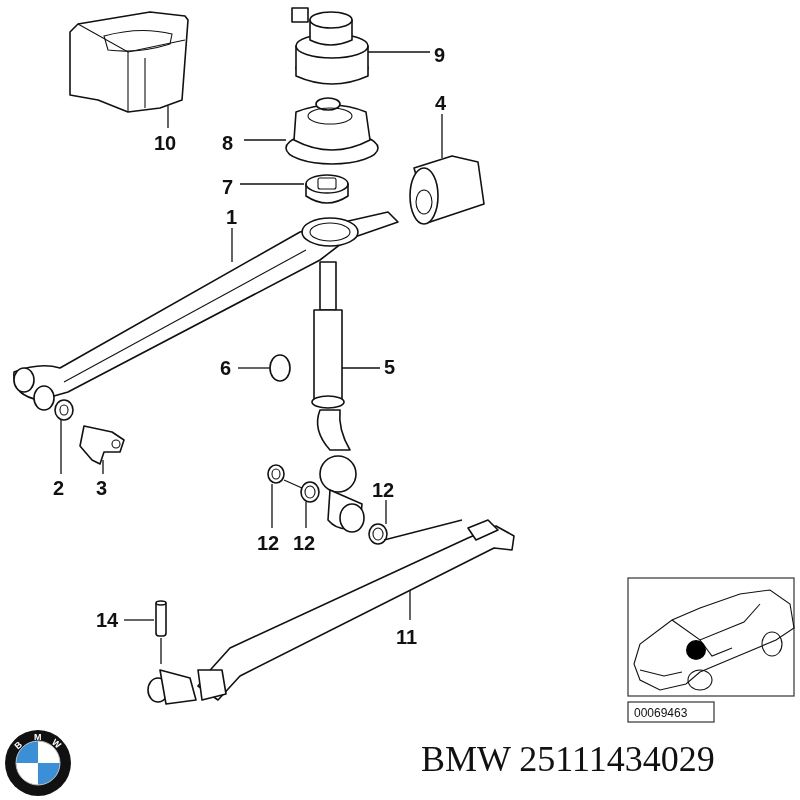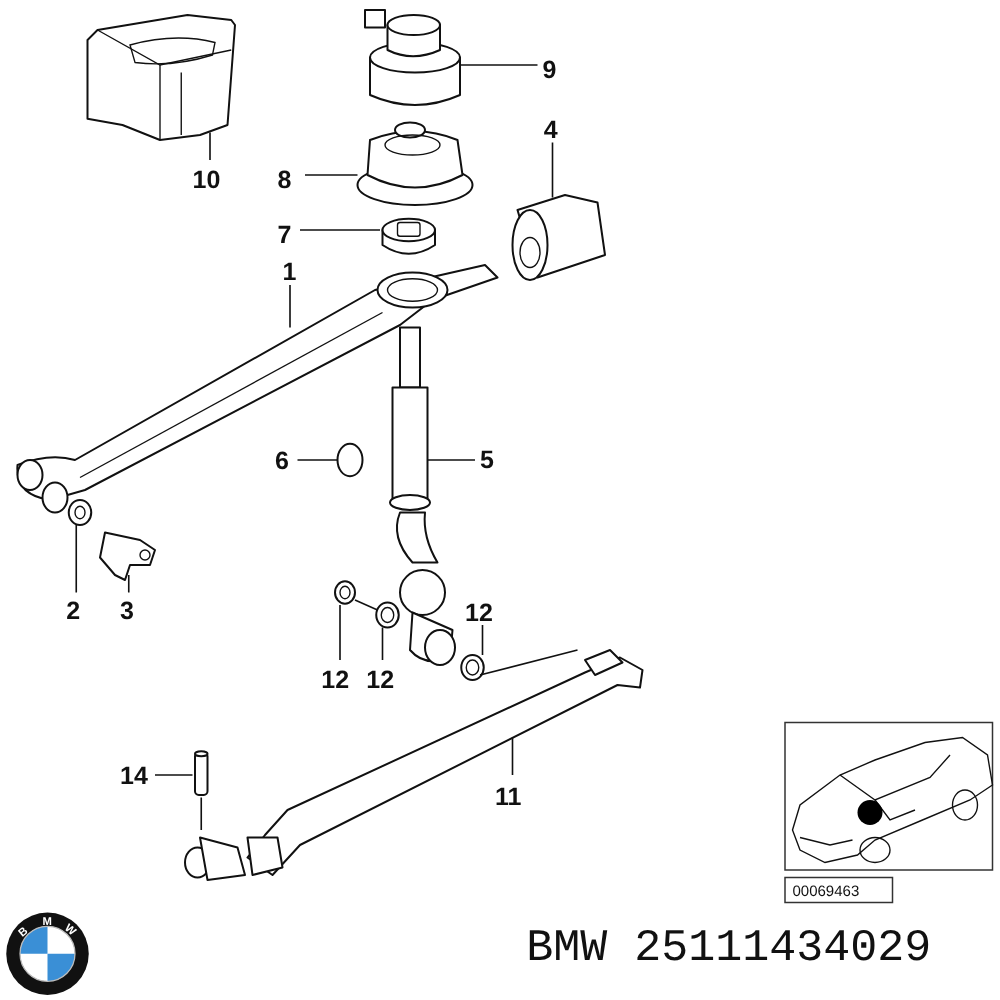--- a/index.html
+++ b/index.html
@@ -4,21 +4,21 @@
 <style>
   html, body { margin: 0; padding: 0; background: #ffffff; }
   body { width: 800px; height: 800px; position: relative; overflow: hidden; font-family: "Liberation Sans", sans-serif; }
   #diagram { position: absolute; left: 0; top: 0; width: 800px; height: 800px; }
   .part { fill: #ffffff; stroke: #111; stroke-width: 1.6; stroke-linejoin: round; stroke-linecap: round; }
   .part-thin { fill: none; stroke: #111; stroke-width: 1.1; }
   .leader { stroke: #111; stroke-width: 1.3; fill: none; }
   .callout { font-family: "Liberation Sans", sans-serif; font-weight: bold; font-size: 20px; fill: #111; }
   .inset-frame { fill: #fff; stroke: #333; stroke-width: 1.2; }
   .inset-code { font-family: "Liberation Sans", sans-serif; font-size: 12px; fill: #111; }
-  .caption { position: absolute; left: 421px; top: 738px; font-family: Liberation Mono, monospace; font-size: 36px; color: #111; letter-spacing: 0px; white-space: nowrap; }
+  .caption { position: absolute; left: 421px; top: 738px; font-family: Liberation Serif, serif; font-size: 36px; color: #111; letter-spacing: 0px; white-space: nowrap; }
   .logo { position: absolute; left: 4px; top: 729px; width: 68px; height: 68px; }
 </style>
 </head>
 <body>
 
 <svg id="diagram" viewBox="0 0 800 800">
 
   <g>
     <path class="part" d="M70 32 L78 24 L150 12 L185 16 L188 20 L182 100 L160 108 L128 112 L98 100 L70 95 Z"></path>
     <path class="part-thin" d="M78 24 L128 52 L185 40"></path>

